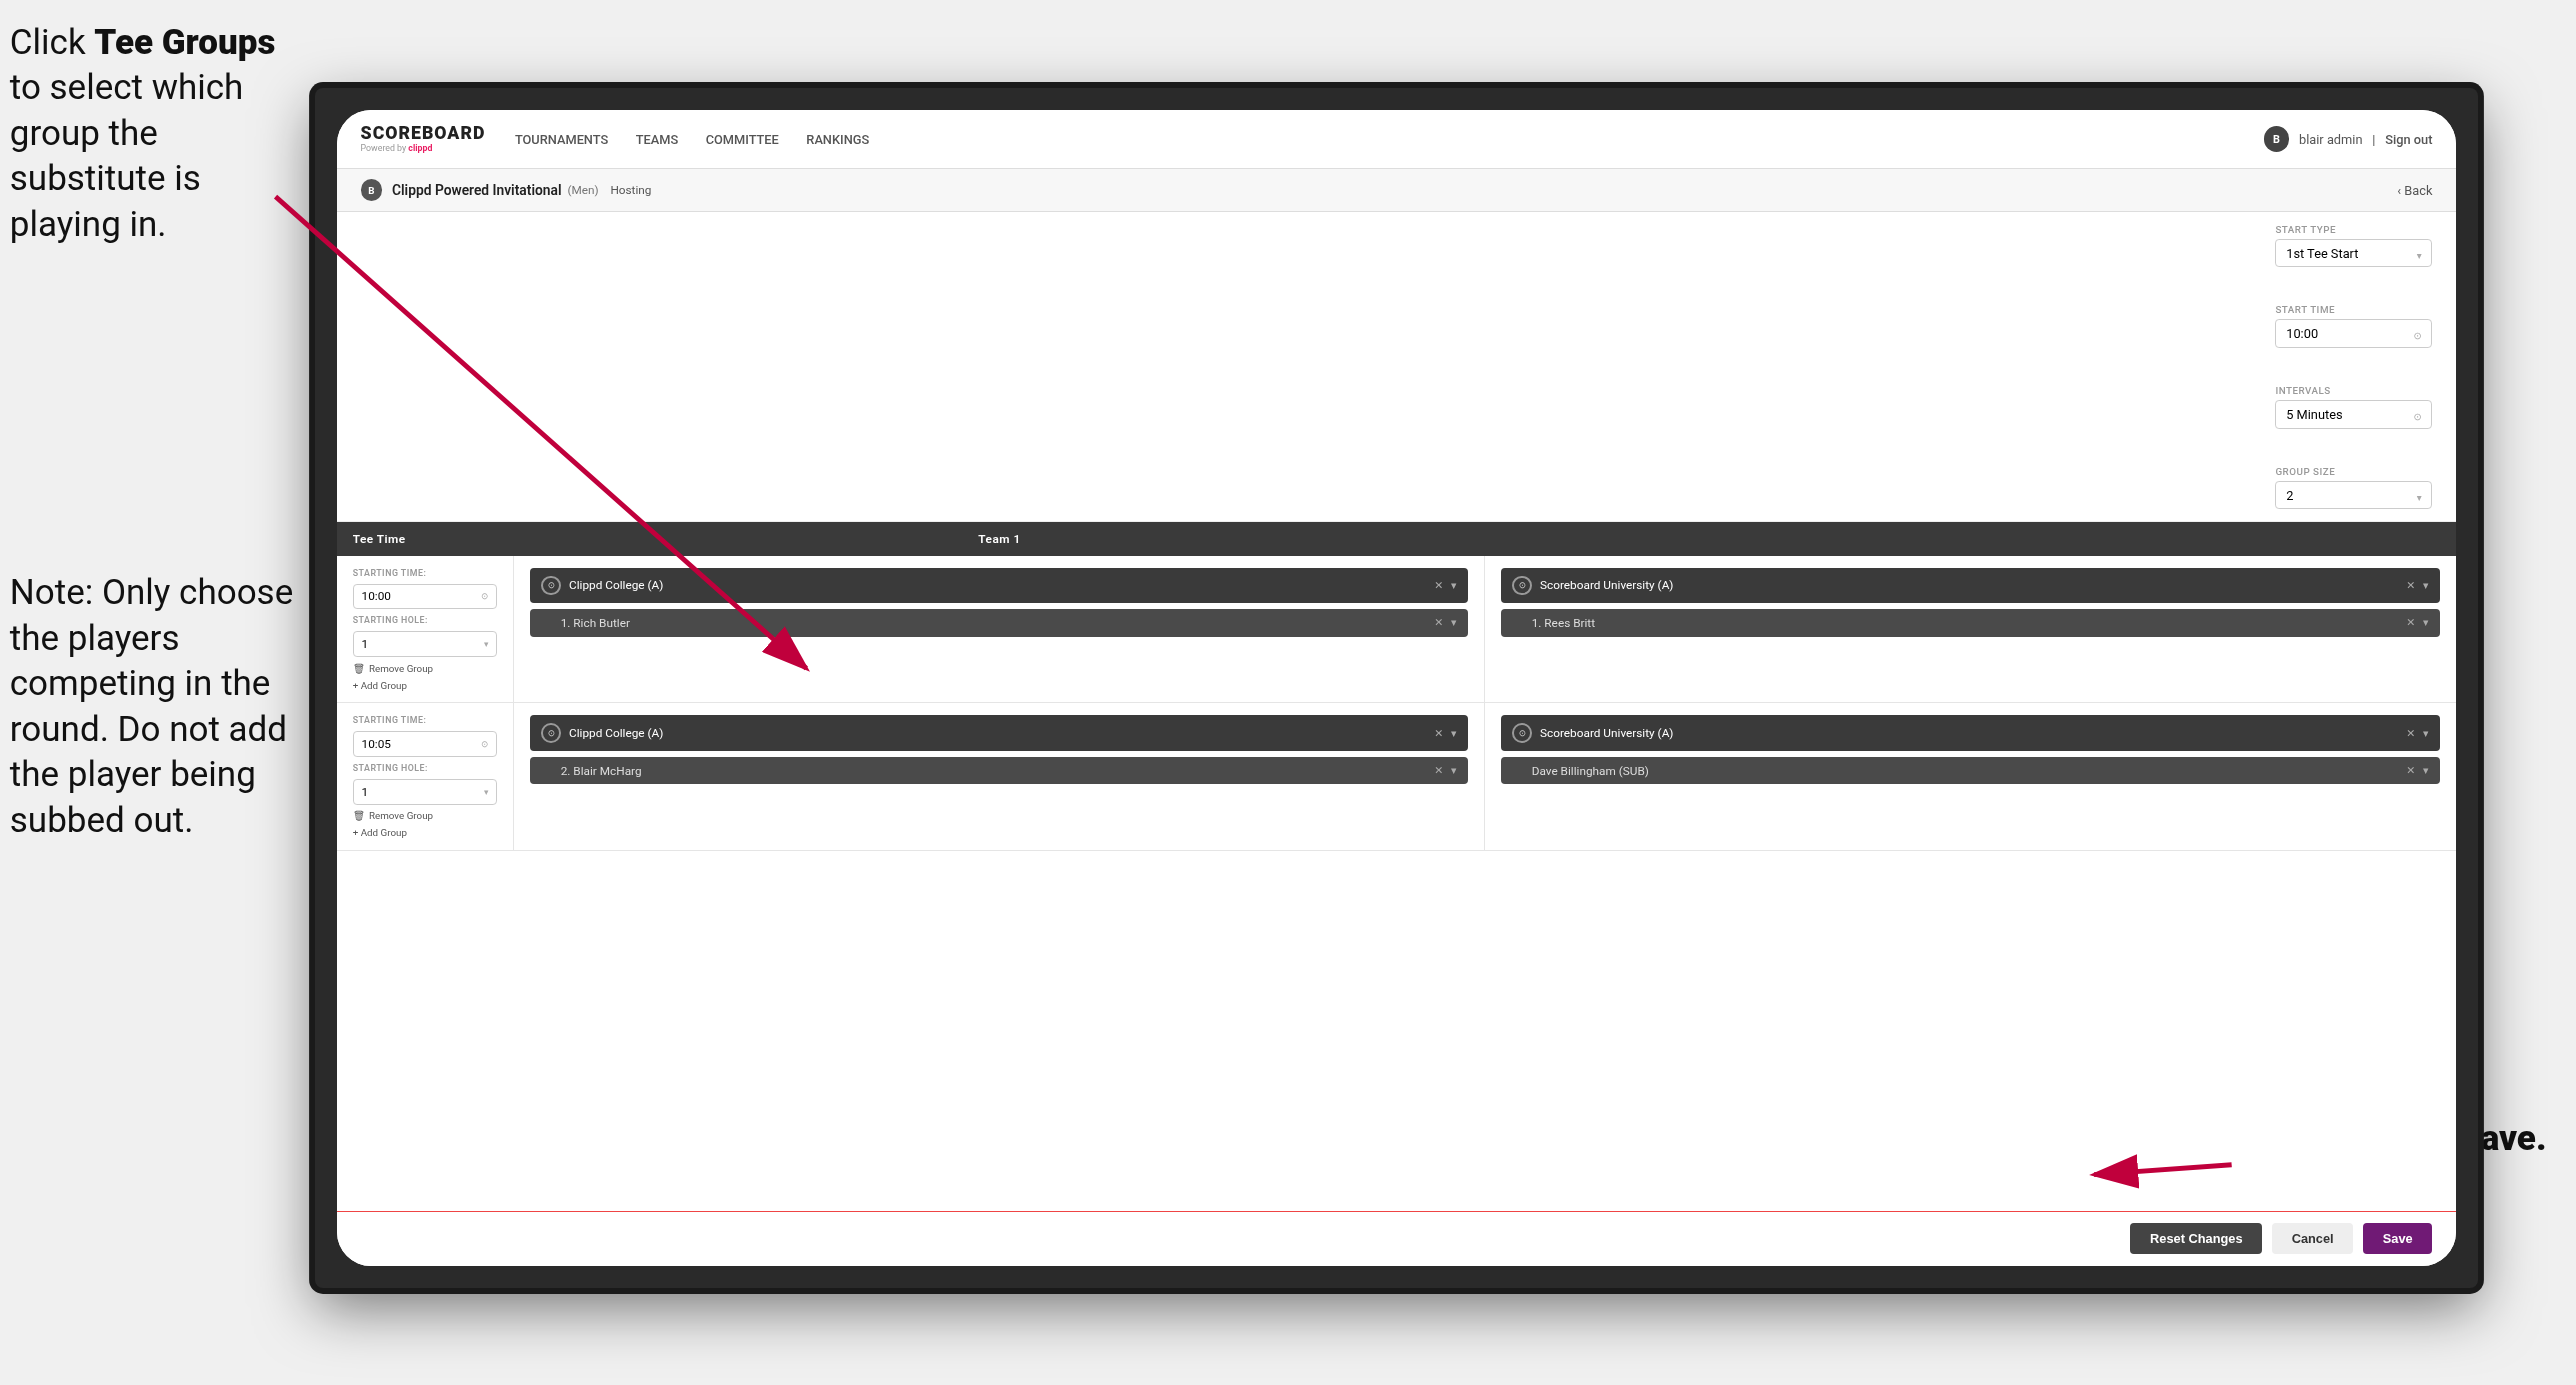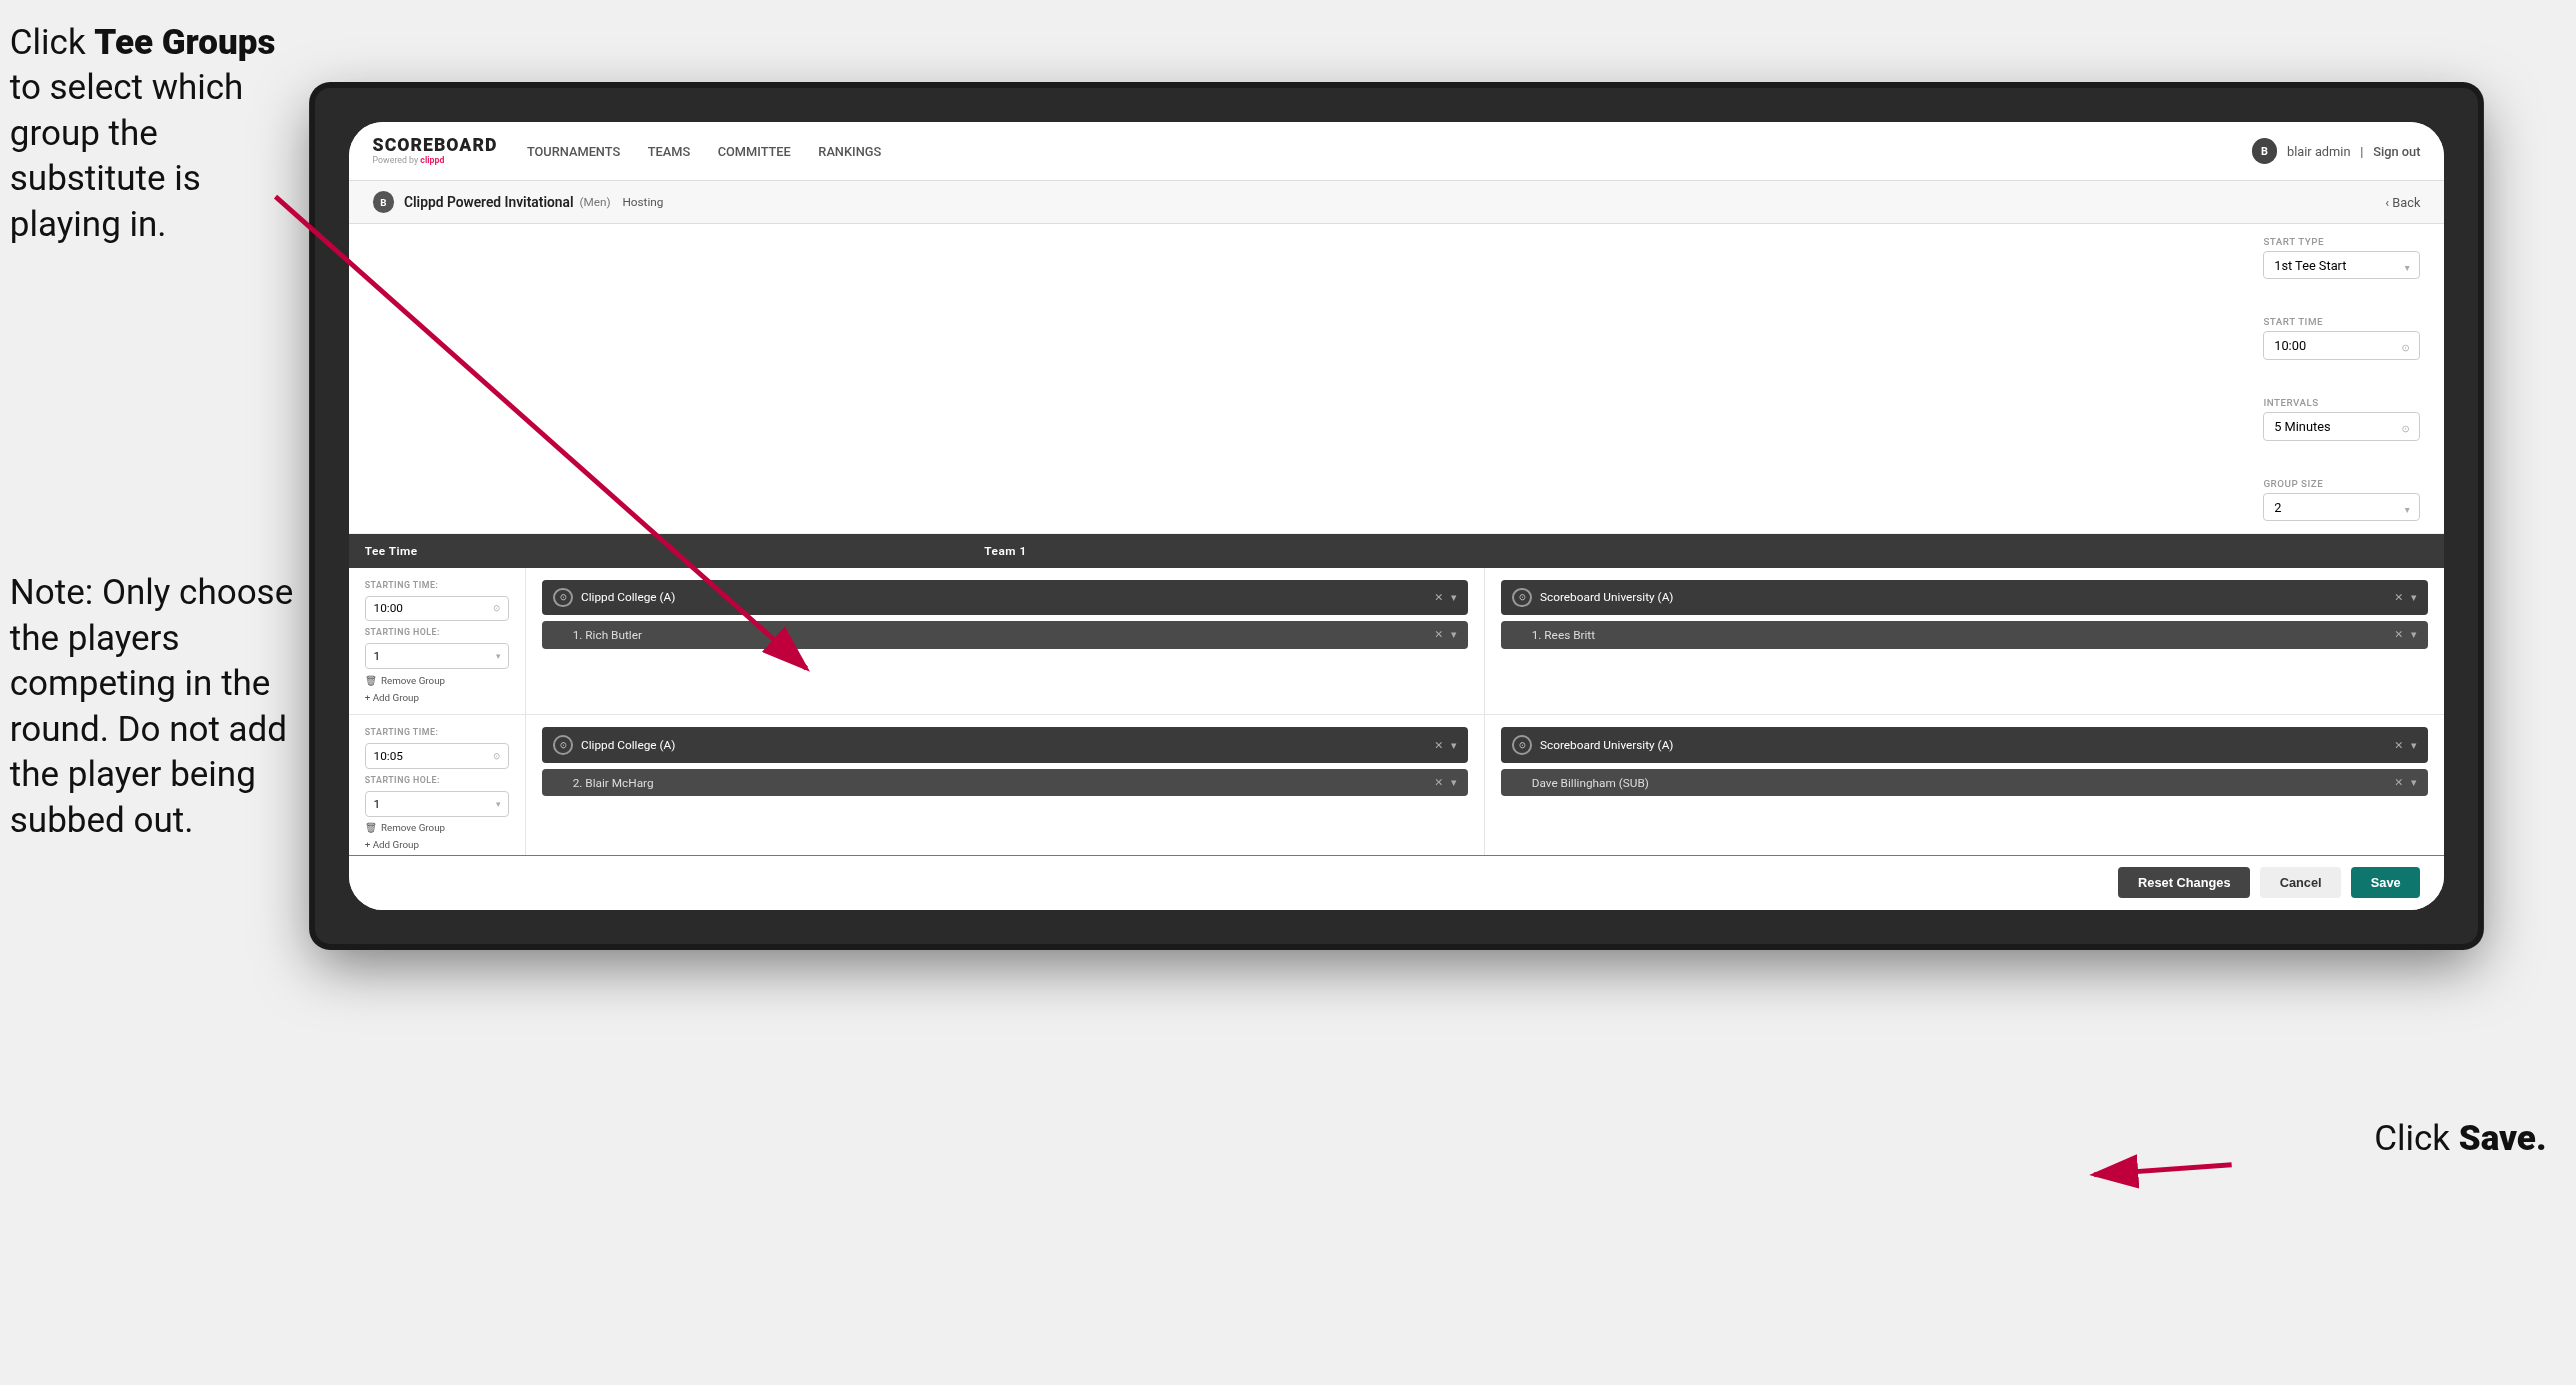--- a/index.html
+++ b/index.html
@@ -46,24 +46,24 @@
       color: #111;
     }
     .click-save .bold { font-weight: 900; }
 
     
     .tablet-frame {
       position: absolute;
       left: 315px;
       top: 88px;
       width: 2163px;
-      height: 856px;
+      height: 1200px;
       background: #2a2a2a;
-      border-radius: 15px;
-      padding: 34px;
+      border-radius: 8px;
+      padding: 22px;
       box-shadow: 0 0 0 5.9px #1a1a1a, 0 19.7px 59px rgba(0,0,0,0.5);
     }
 
     .tablet-screen {
       width: 100%;
       height: 100%;
       background: #fff;
       border-radius: 34px;
       overflow: hidden;
       display: flex;
@@ -390,21 +390,21 @@
     }
     .btn-reset {
       background: #444;
       color: #fff;
     }
     .btn-cancel {
       background: #eee;
       color: #333;
     }
     .btn-save {
-      background: #0f766e;
+      background: #701a75;
       color: #fff;
     }
 
     
     .arrows-overlay {
       position: absolute;
       top: 0;
       left: 0;
       width: 2576px;
       height: 1385px;

